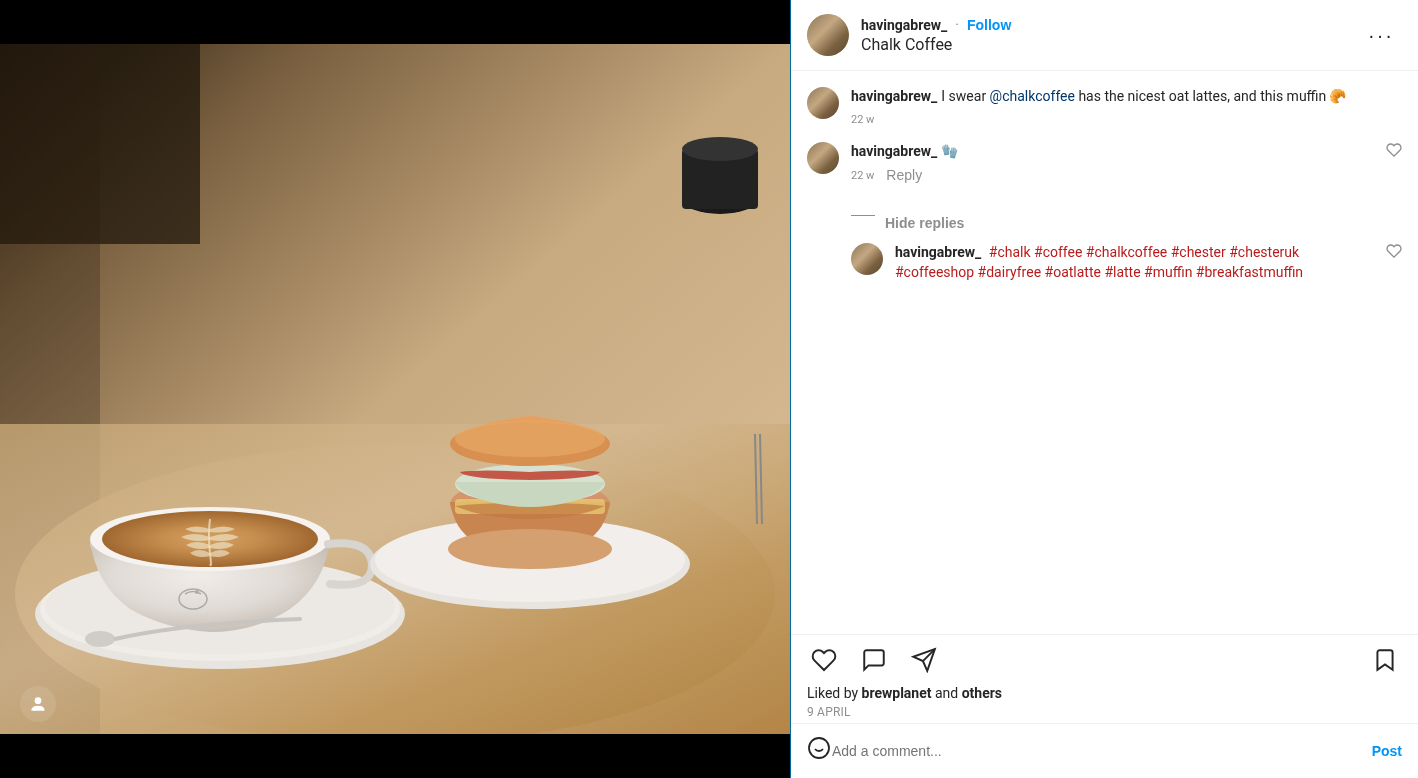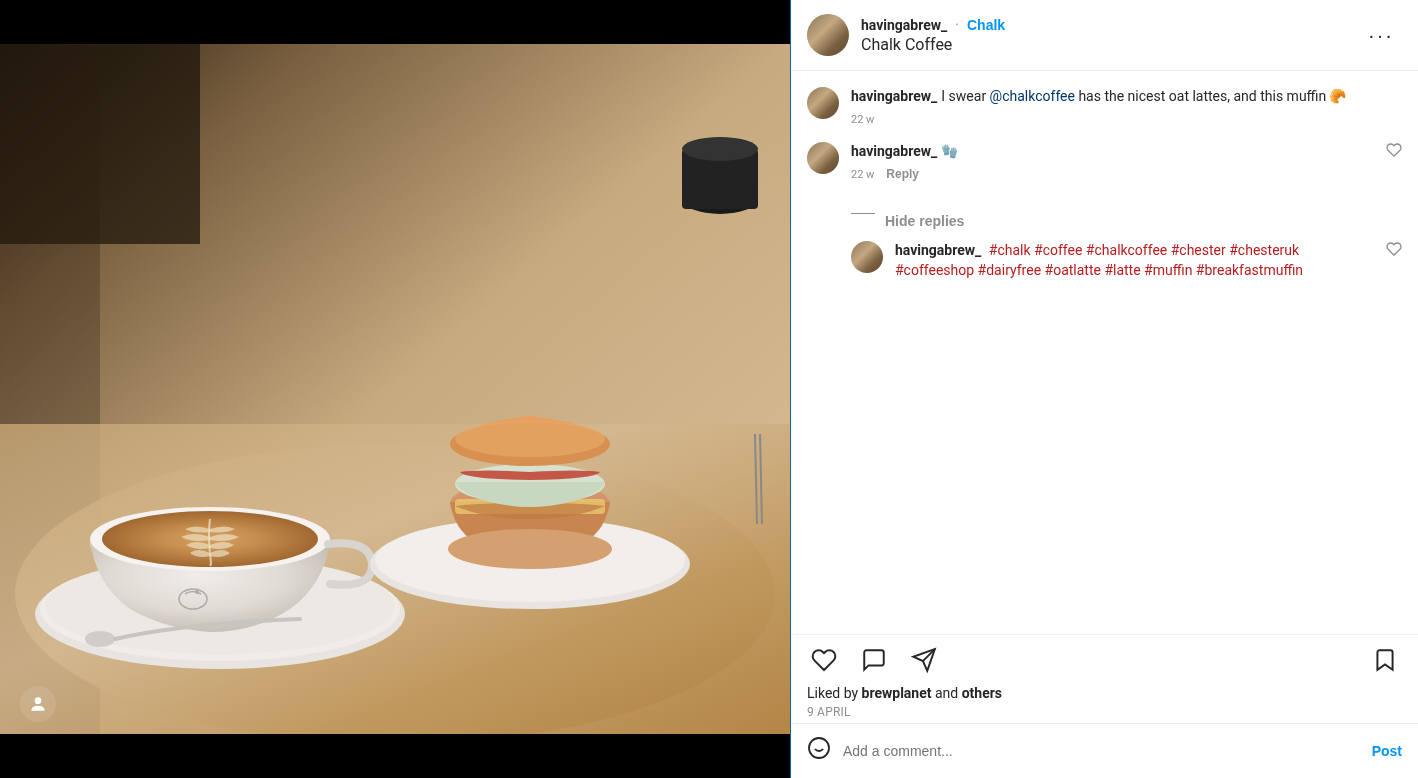--- a/index.html
+++ b/index.html
@@ -189,23 +189,23 @@
       gap: 12px;
       margin-top: 6px;
     }
 
     .comment-time {
       font-size: 11px;
       color: #8e8e8e;
     }
 
     .reply-btn {
-      font-size: 12px;
+      font-size: 14px;
       color: #8e8e8e;
-      font-weight: 700;
+      font-weight: 400;
       background: none;
       border: none;
       cursor: pointer;
       padding: 0;
     }
 
     .comment-like-btn {
       margin-left: auto;
       background: none;
       border: none;
@@ -307,21 +307,21 @@
       letter-spacing: 0.2px;
     }
 
     
     .add-comment-row {
       display: flex;
       align-items: center;
       padding: 12px 16px;
       border-top: 1px solid #efefef;
       flex-shrink: 0;
-      gap: 12px;
+      gap: 1px;
     }
 
     .smiley-btn {
       background: none;
       border: none;
       cursor: pointer;
       font-size: 22px;
       color: #262626;
       flex-shrink: 0;
     }
@@ -475,21 +475,21 @@
 <div class="info-panel">
 
   <div class="post-header">
     <div class="avatar">
       <div class="avatar-img"></div>
     </div>
     <div class="header-info">
       <div class="header-top-row">
         <a class="username-link">havingabrew_</a>
         <span class="dot-separator">·</span>
-        <button class="follow-btn">Chalk</button>
+        <button class="follow-btn">Follow</button>
       </div>
       <div class="location-text">Chalk Coffee</div>
     </div>
     <button class="more-options-btn">···</button>
   </div>
 
   <div class="comments-area">
 
     <div class="comment-item">
       <div class="comment-avatar"></div>

